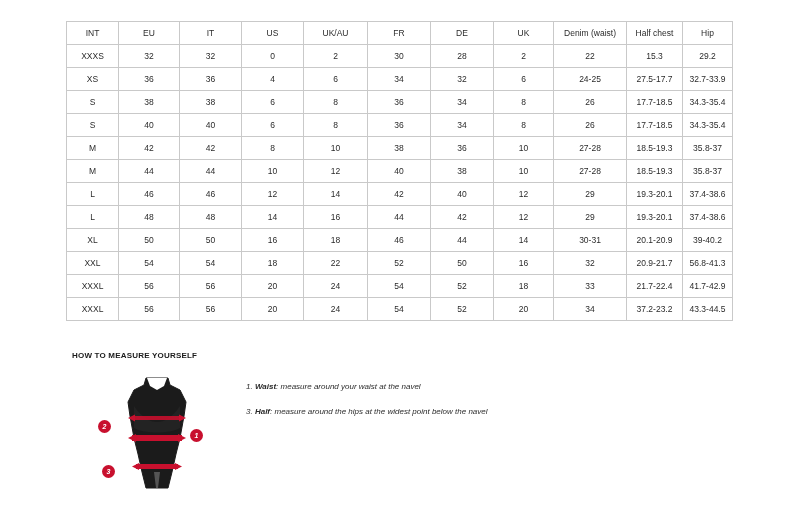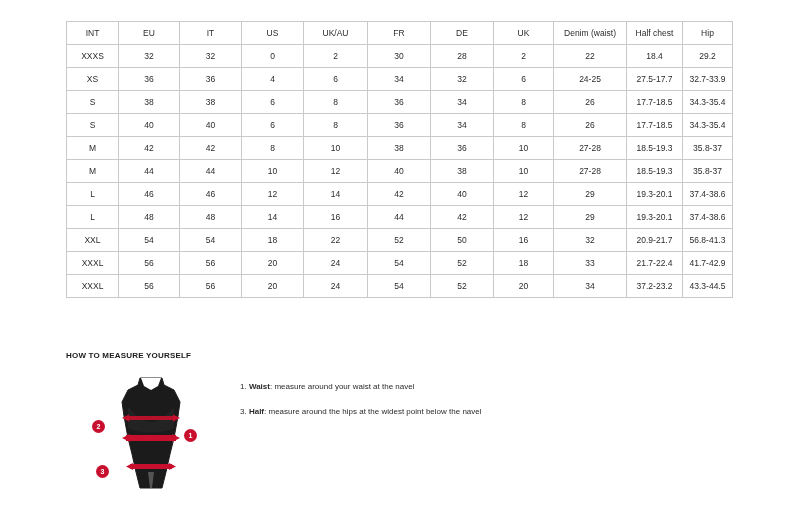--- a/index.html
+++ b/index.html
@@ -58,35 +58,36 @@
   col.c5 { width: 63px; }
   col.c6 { width: 63px; }
   col.c7 { width: 60px; }
   col.c8 { width: 73px; }
   col.c9 { width: 56px; }
   col.c10 { width: 50px; }
 
   
   .howto {
     position: absolute;
-    left: 66px;
+    left: 72px;
     top: 351px;
     width: 680px;
   }
   .howto-title {
     font-size: 8px;
     font-weight: bold;
     letter-spacing: 0.2px;
     color: #1b1b1b;
     margin-bottom: 10px;
   }
   .howto-body {
     position: relative;
     display: flex;
     align-items: flex-start;
+    font-style: italic;
   }
   .figure {
     position: relative;
     width: 120px;
     height: 125px;
     margin-left: 26px;
     margin-top: 6px;
     flex: 0 0 auto;
   }
   .steps {
@@ -166,21 +167,21 @@
         <tr>
           <td>XXXS</td>
           <td>32</td>
           <td>32</td>
           <td>0</td>
           <td>2</td>
           <td>30</td>
           <td>28</td>
           <td>2</td>
           <td>22</td>
-          <td>18.4</td>
+          <td>15.3</td>
           <td>29.2</td>
         </tr>
         <tr>
           <td>XS</td>
           <td>36</td>
           <td>36</td>
           <td>4</td>
           <td>6</td>
           <td>34</td>
           <td>32</td>
@@ -261,20 +262,33 @@
           <td>14</td>
           <td>16</td>
           <td>44</td>
           <td>42</td>
           <td>12</td>
           <td>29</td>
           <td>19.3-20.1</td>
           <td>37.4-38.6</td>
         </tr>
         <tr>
+          <td>XL</td>
+          <td>50</td>
+          <td>50</td>
+          <td>16</td>
+          <td>18</td>
+          <td>46</td>
+          <td>44</td>
+          <td>14</td>
+          <td>30-31</td>
+          <td>20.1-20.9</td>
+          <td>39-40.2</td>
+        </tr>
+        <tr>
           <td>XXL</td>
           <td>54</td>
           <td>54</td>
           <td>18</td>
           <td>22</td>
           <td>52</td>
           <td>50</td>
           <td>16</td>
           <td>32</td>
           <td>20.9-21.7</td>

